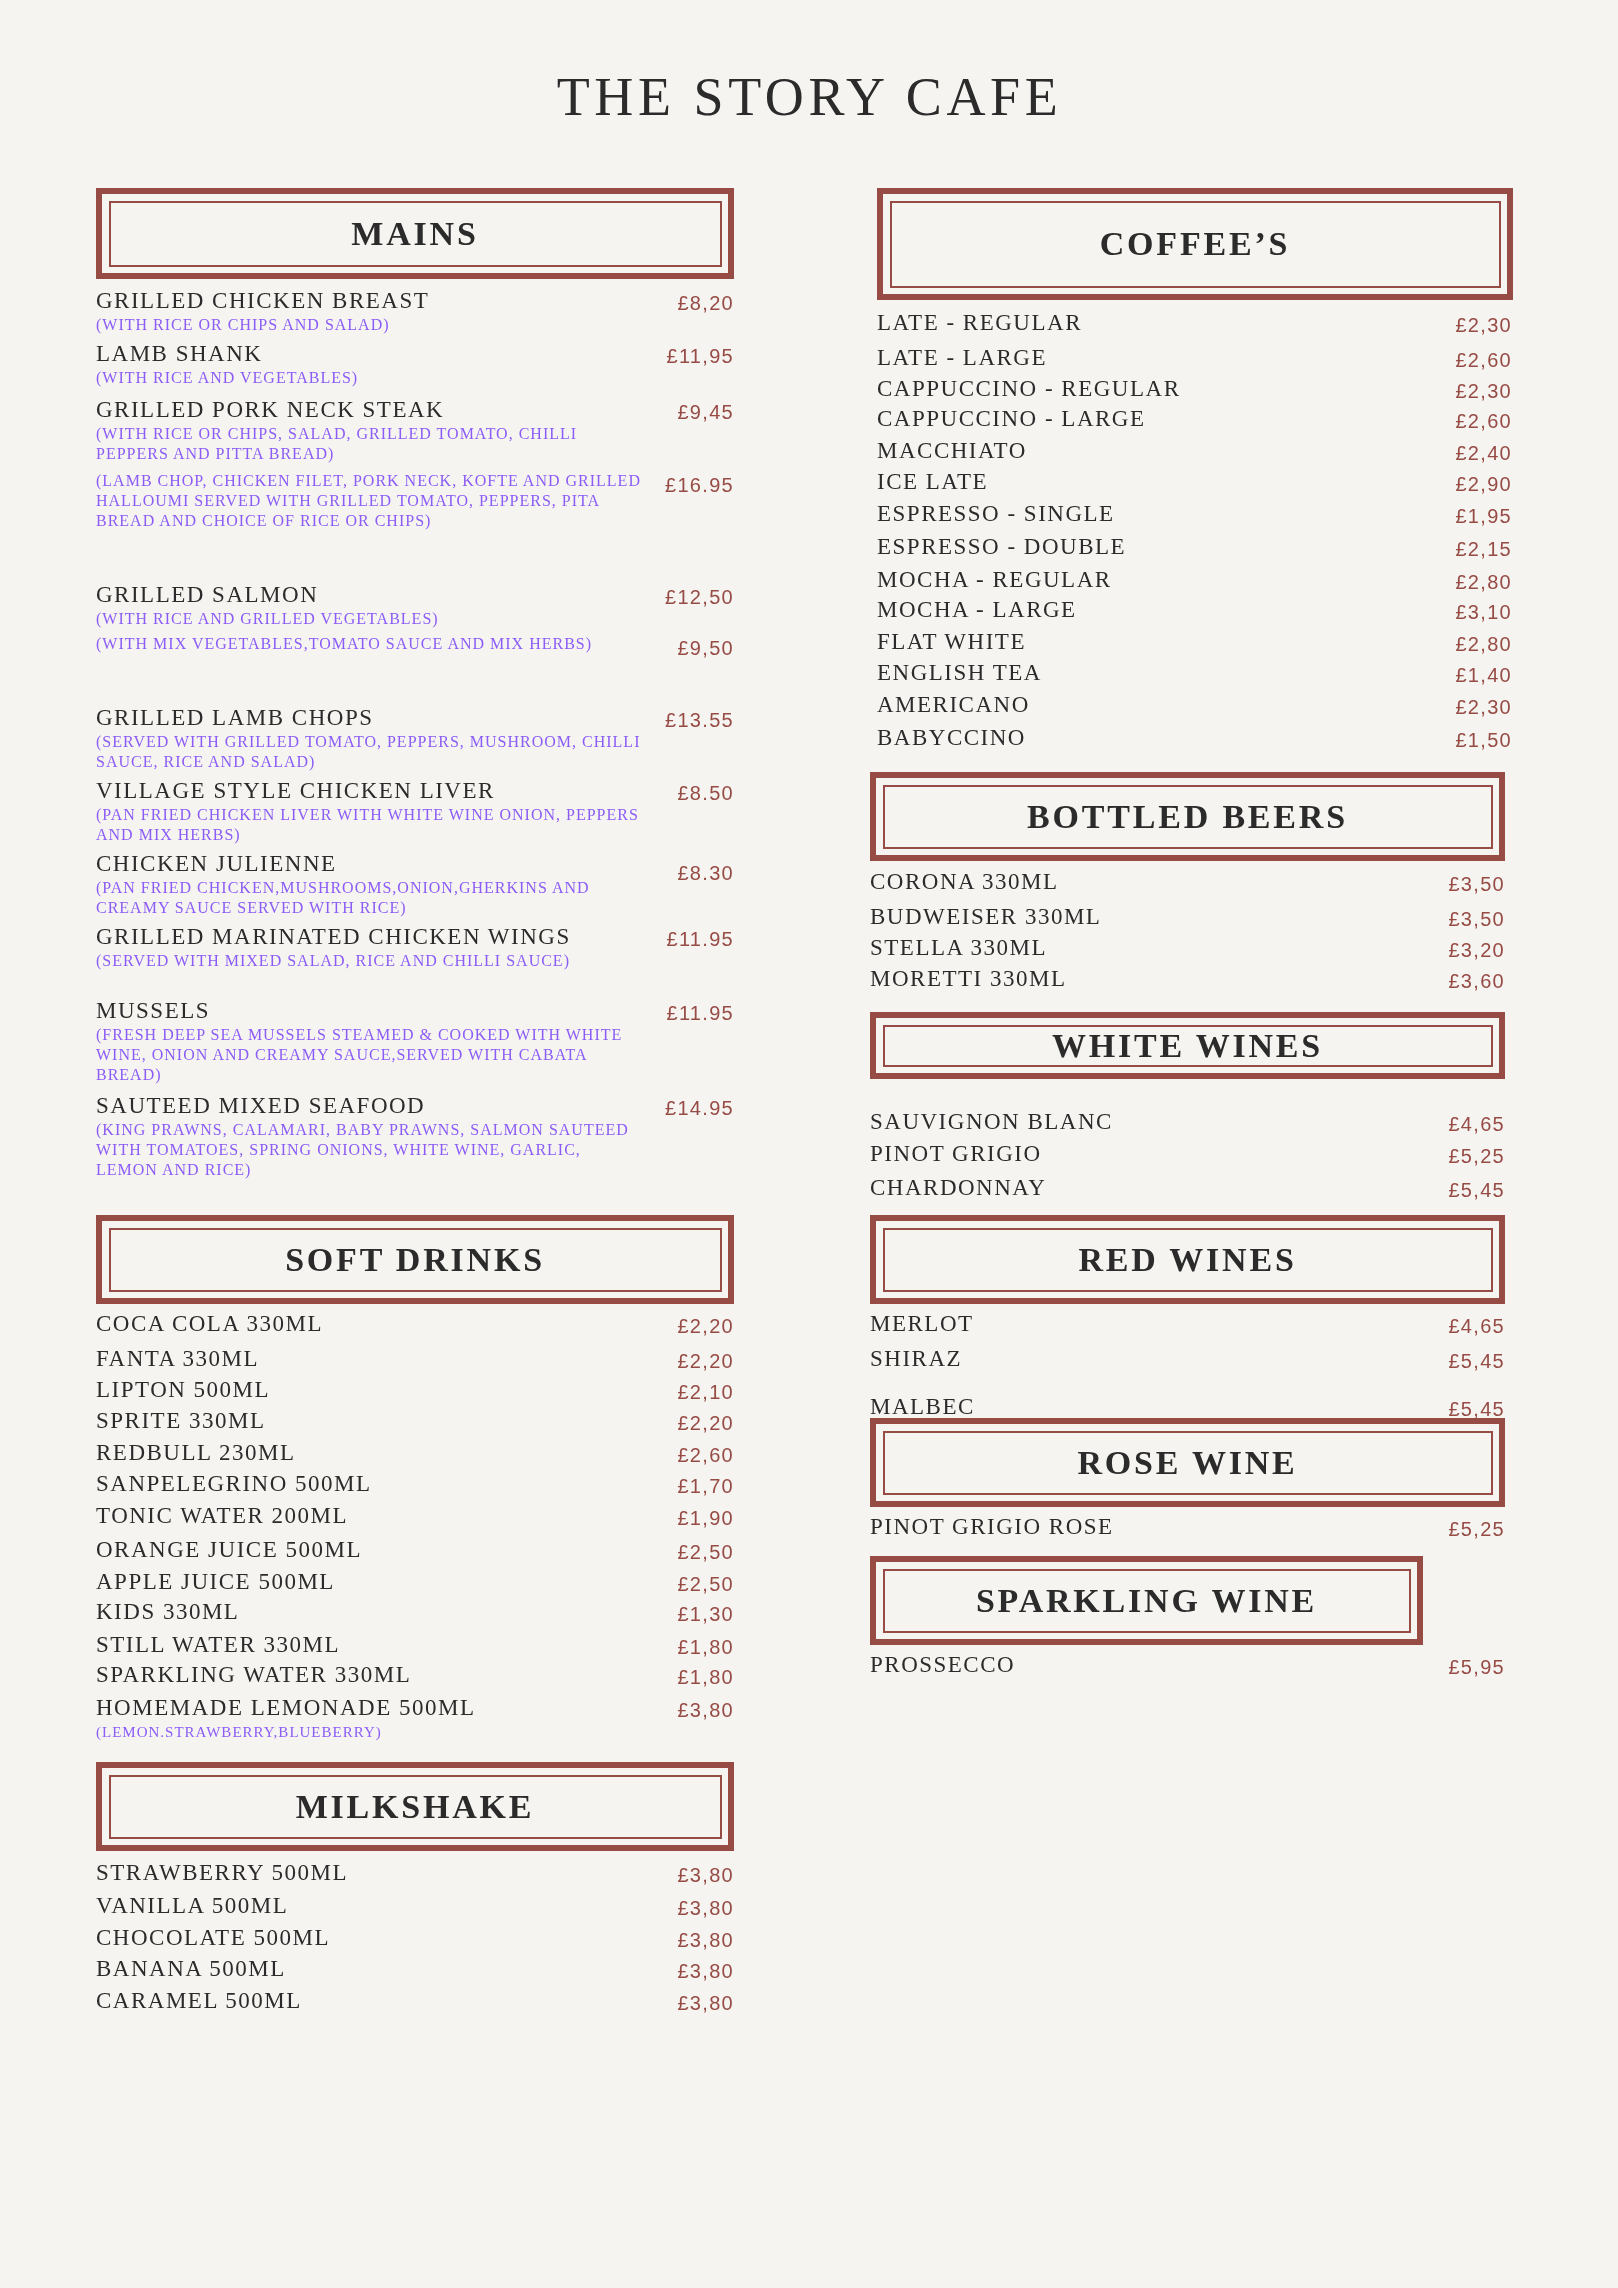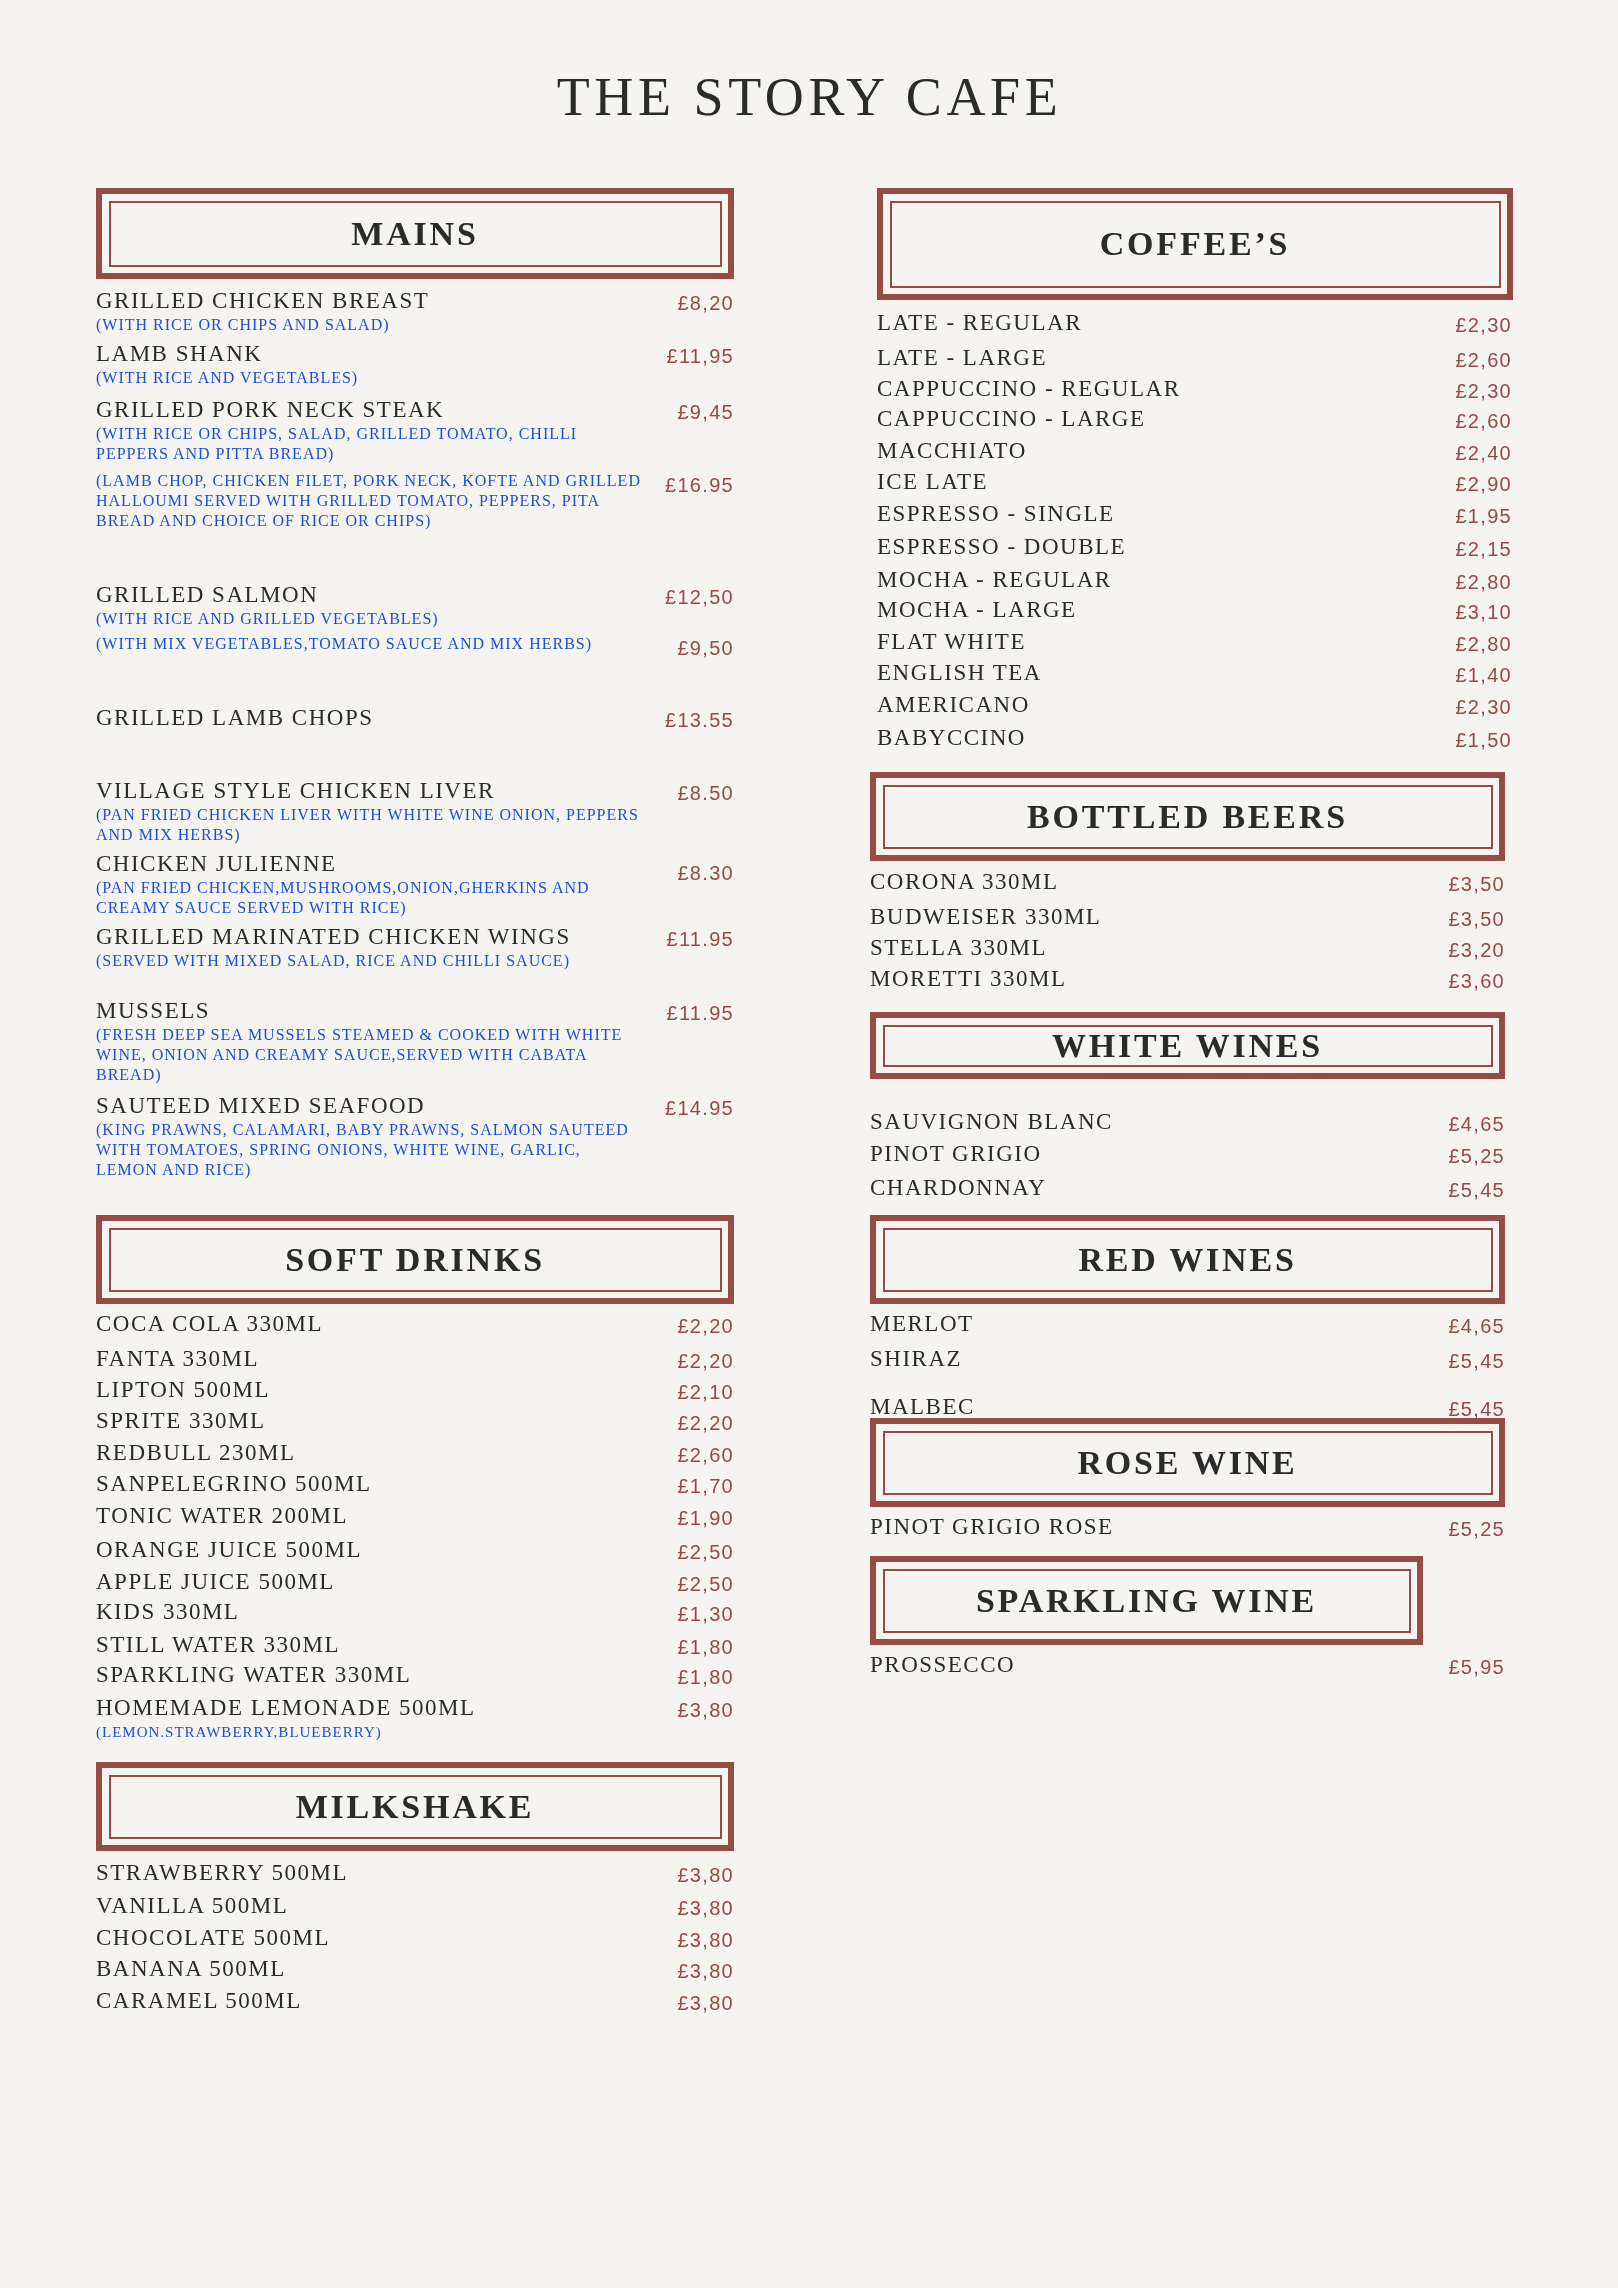--- a/index.html
+++ b/index.html
@@ -27,21 +27,21 @@
     font-family: "Liberation Serif", serif; font-weight: bold;
     font-size: 34px; letter-spacing: 2.8px; color: #2b2b2b; line-height: 1;
   }
   .item { position: absolute; }
   .item .name {
     display: block; font-size: 23px; letter-spacing: 1.5px; line-height: 26px;
     color: #2b2b2b; white-space: nowrap;
   }
   .item .desc {
     display: block; font-size: 16px; letter-spacing: 1px; line-height: 20px;
-    color: #1d4ed8; width: 545px; margin-top: 0.9px;
+    color: #8b5cf6; width: 545px; margin-top: 0.9px;
   }
   .item .price {
     position: absolute; right: 0; top: 1.8px;
     font-family: "Liberation Sans", sans-serif; font-size: 20px; letter-spacing: 1.3px;
     color: #974b45; line-height: 26px; white-space: nowrap;
   }
   .col-left .item { left: 96px; width: 638px; }
   .col-right-a .item { left: 877px; width: 635px; margin-top: 24px; }
   .col-right-b .item { left: 870px; width: 635px; }
 </style>
@@ -81,20 +81,21 @@
     <span class="name">GRILLED SALMON</span>
     <span class="desc">(WITH RICE AND GRILLED VEGETABLES)</span>
     <span class="price">£12,50</span>
   </div>
   <div class="item" style="top:633px;">
     <span class="desc">(WITH MIX VEGETABLES,TOMATO SAUCE AND MIX HERBS)</span>
     <span class="price">£9,50</span>
   </div>
   <div class="item" style="top:705px;">
     <span class="name">GRILLED LAMB CHOPS</span>
+    <span class="desc">(SERVED WITH GRILLED TOMATO, PEPPERS, MUSHROOM, CHILLI SAUCE, RICE AND SALAD)</span>
     <span class="price">£13.55</span>
   </div>
   <div class="item" style="top:778px;">
     <span class="name">VILLAGE STYLE CHICKEN LIVER</span>
     <span class="desc">(PAN FRIED CHICKEN LIVER WITH WHITE WINE ONION, PEPPERS AND MIX HERBS)</span>
     <span class="price">£8.50</span>
   </div>
   <div class="item" style="top:851px;">
     <span class="name">CHICKEN JULIENNE</span>
     <span class="desc">(PAN FRIED CHICKEN,MUSHROOMS,ONION,GHERKINS AND CREAMY SAUCE SERVED WITH RICE)</span>

